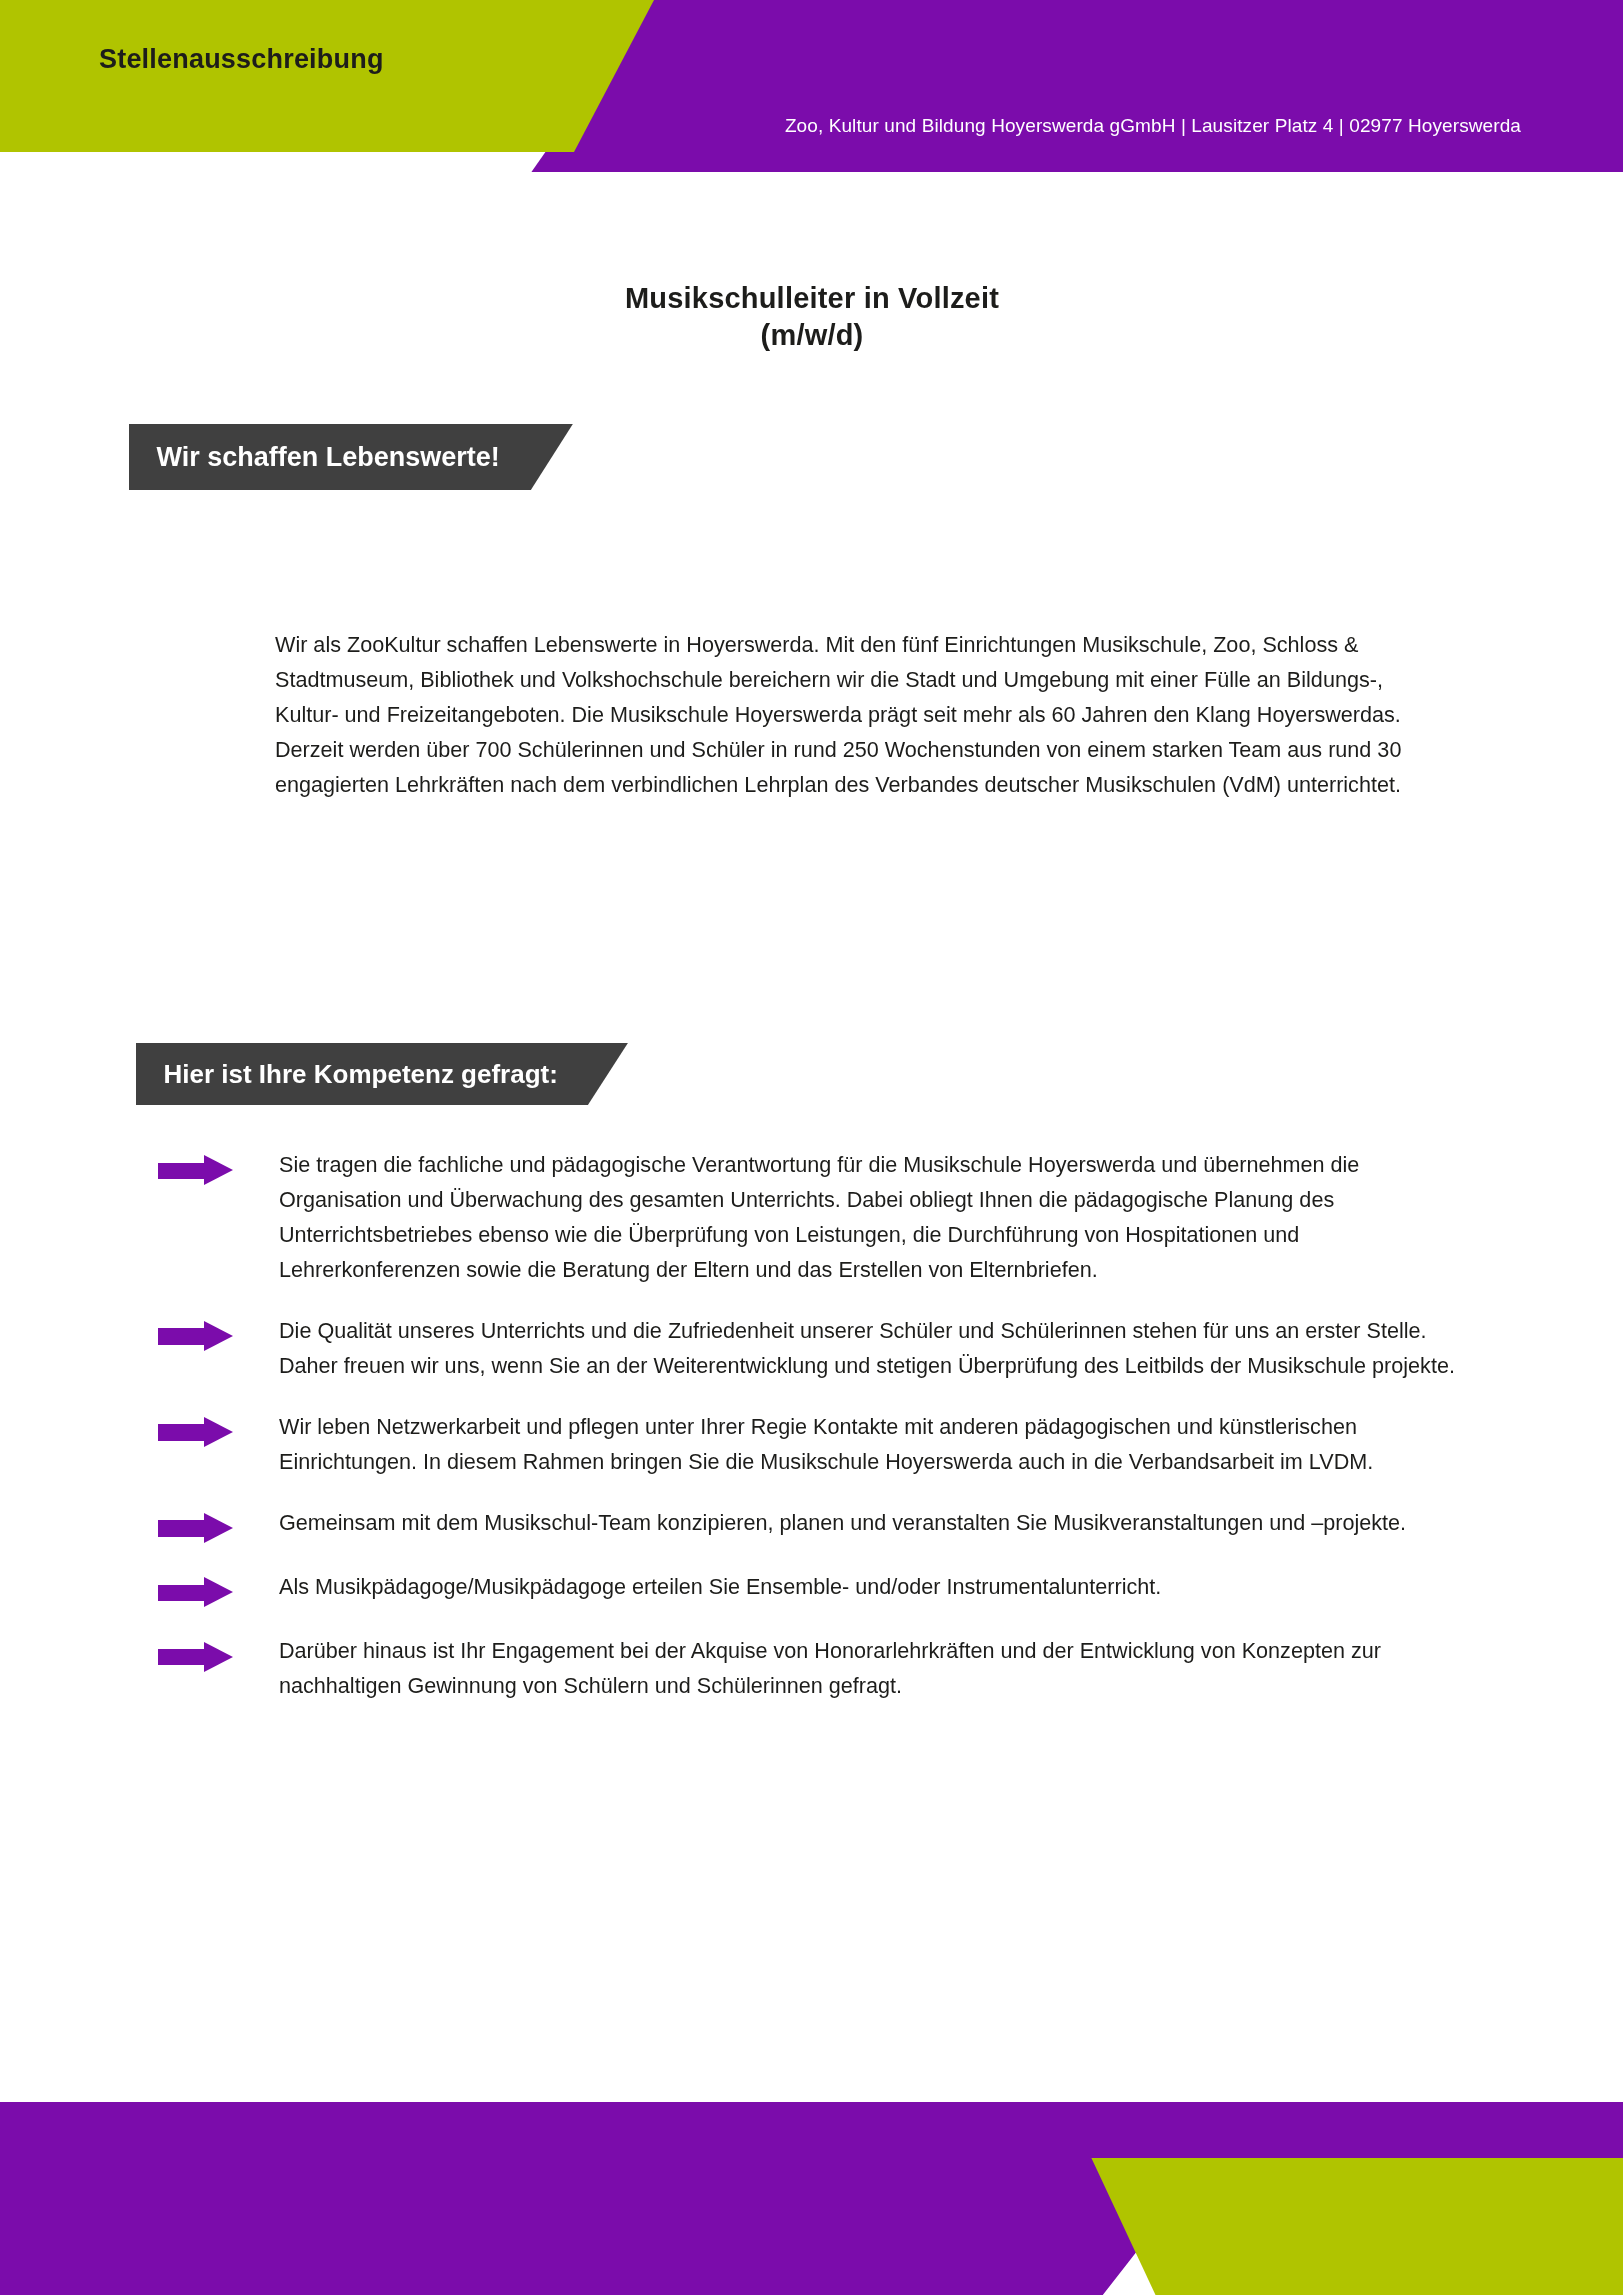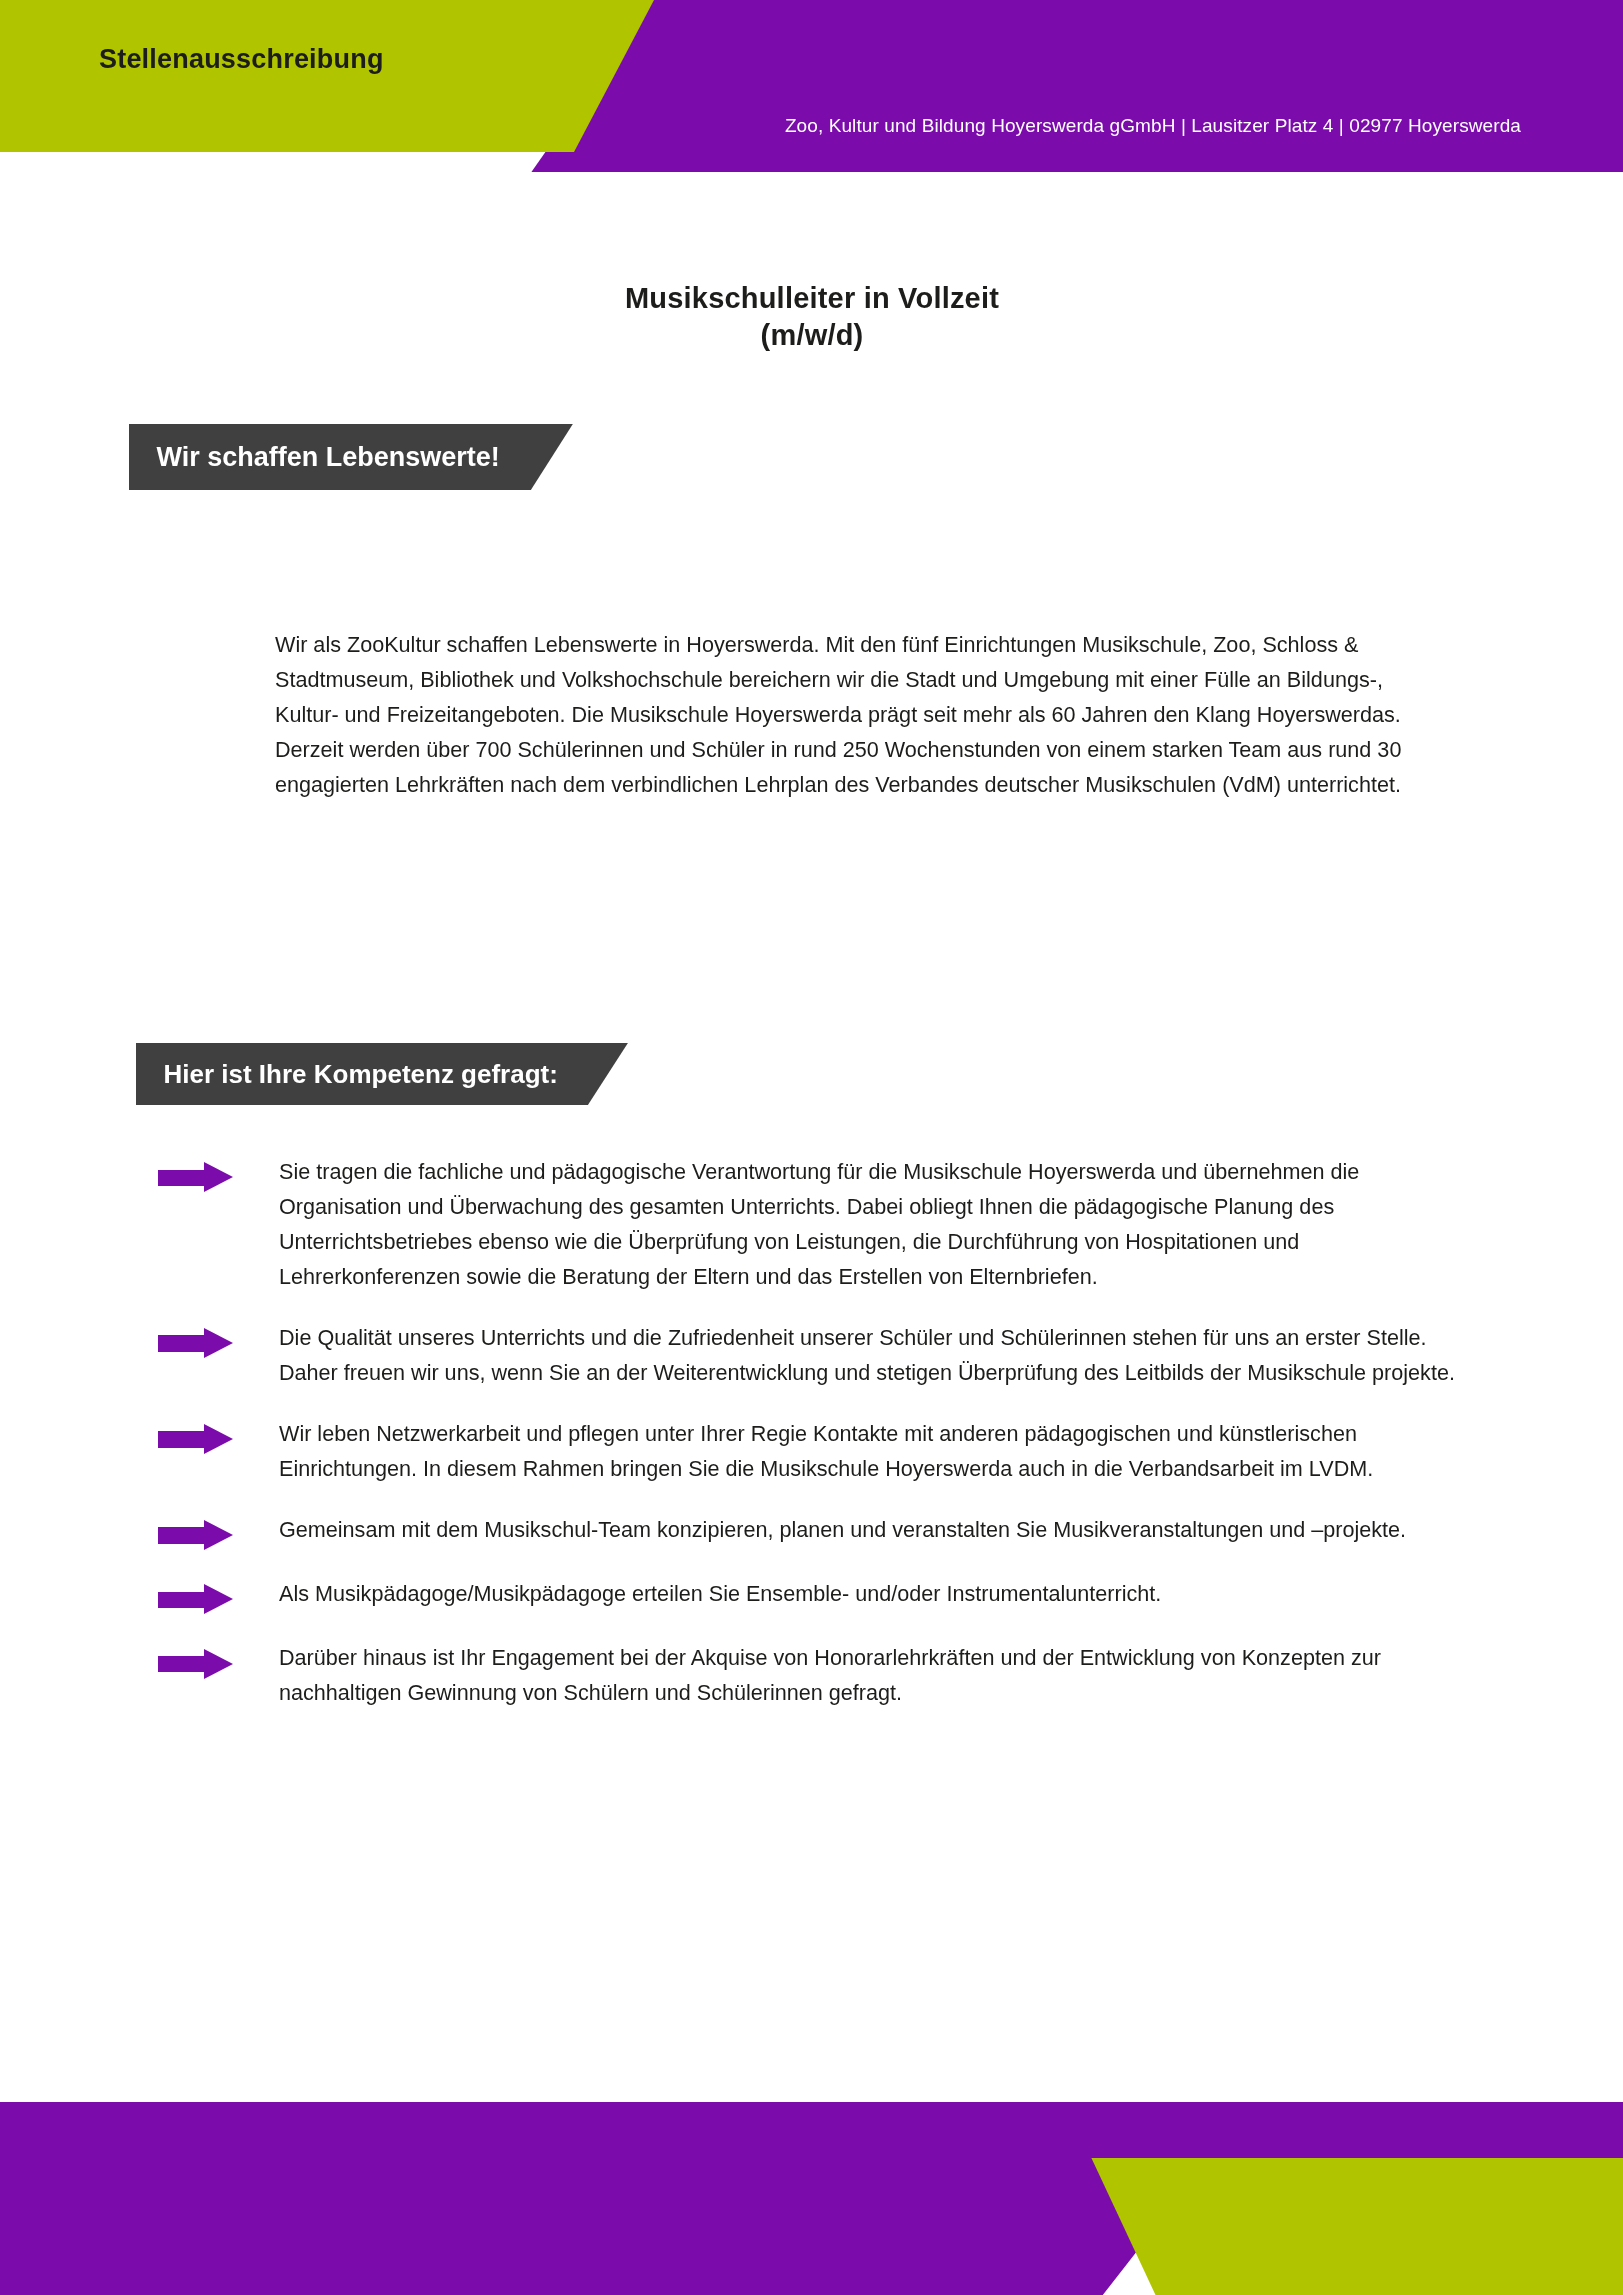--- a/index.html
+++ b/index.html
@@ -122,21 +122,20 @@
   .bullets {
     position: absolute;
     top: 1148px;
     left: 158px;
     width: 1304px;
   }
   .bullet-row {
     display: flex;
     align-items: flex-start;
     margin-bottom: 26px;
-    margin-top: 7px;
   }
   .bullet-arrow {
     flex: 0 0 auto;
     width: 88px;
     height: 31px;
     margin-top: 7.3px;
     margin-right: 33px;
     position: relative;
   }
   .bullet-arrow .shaft {

